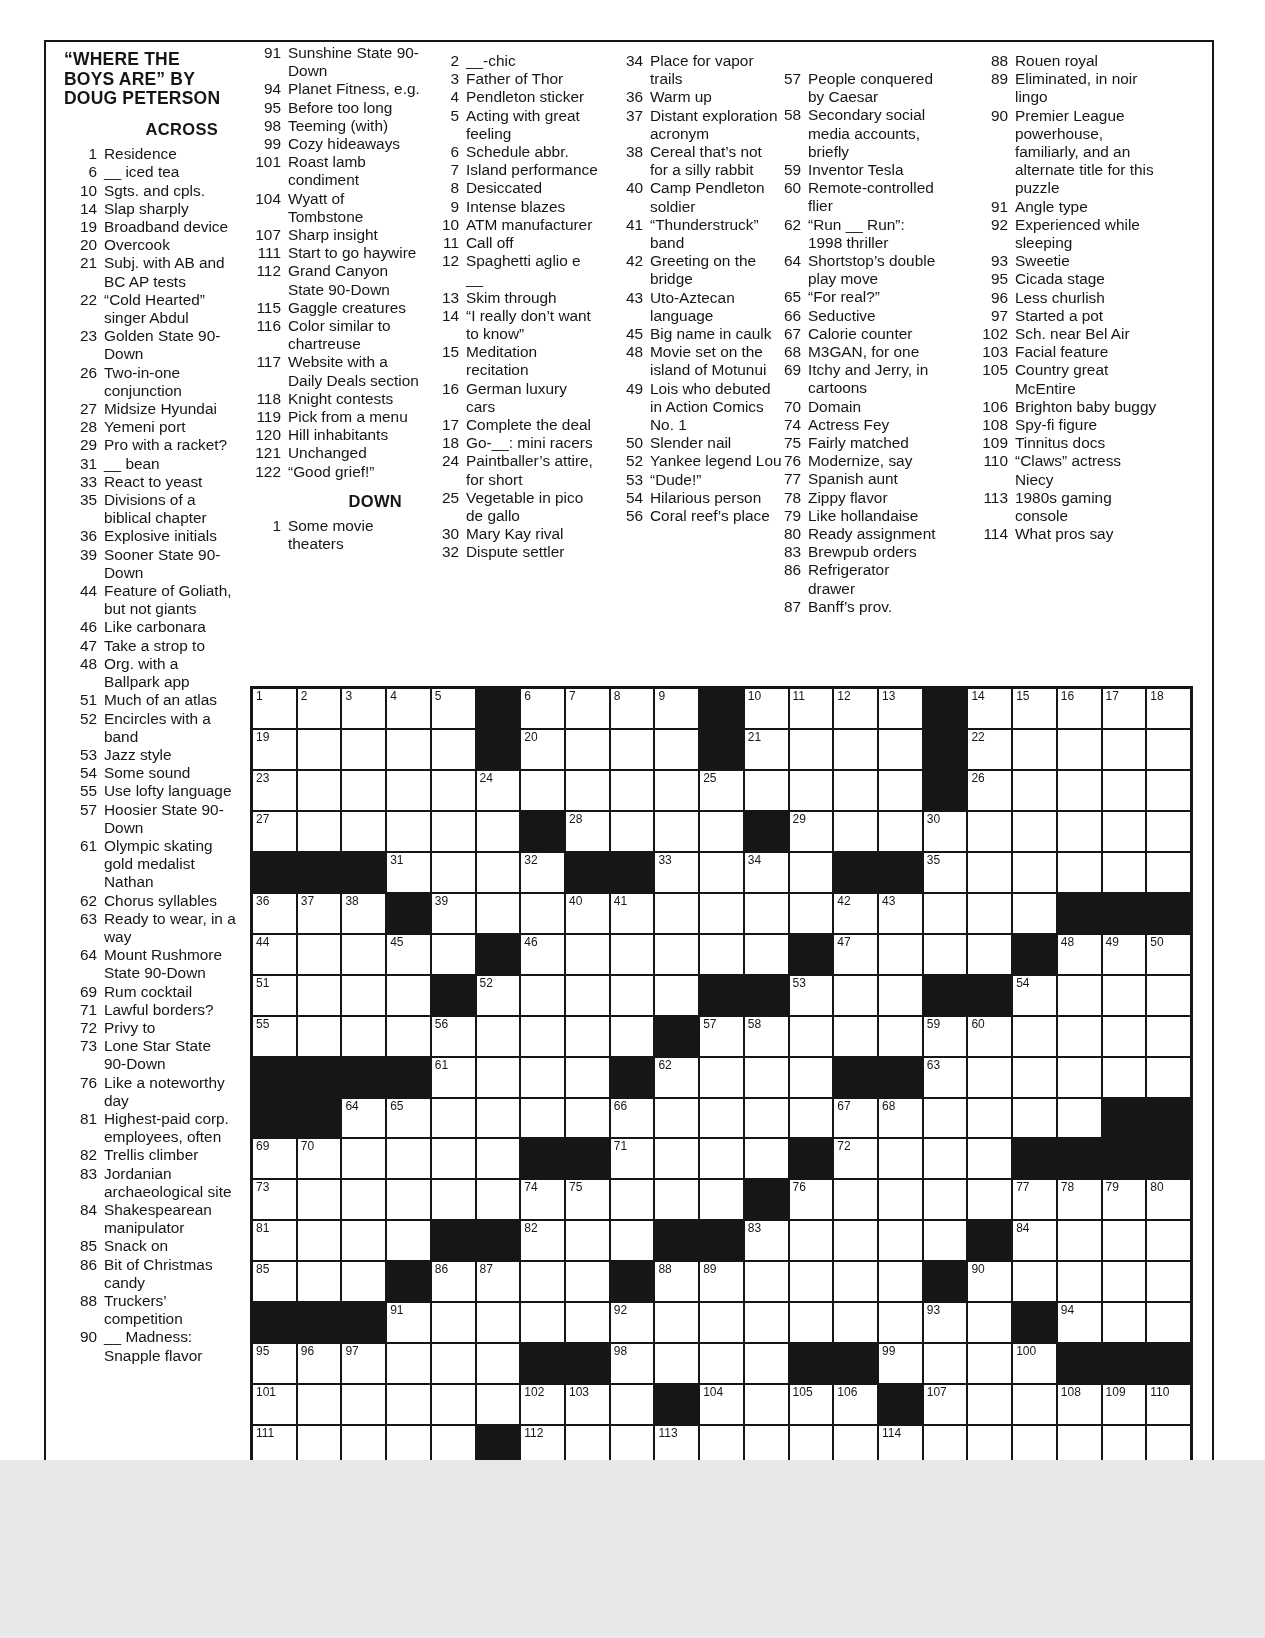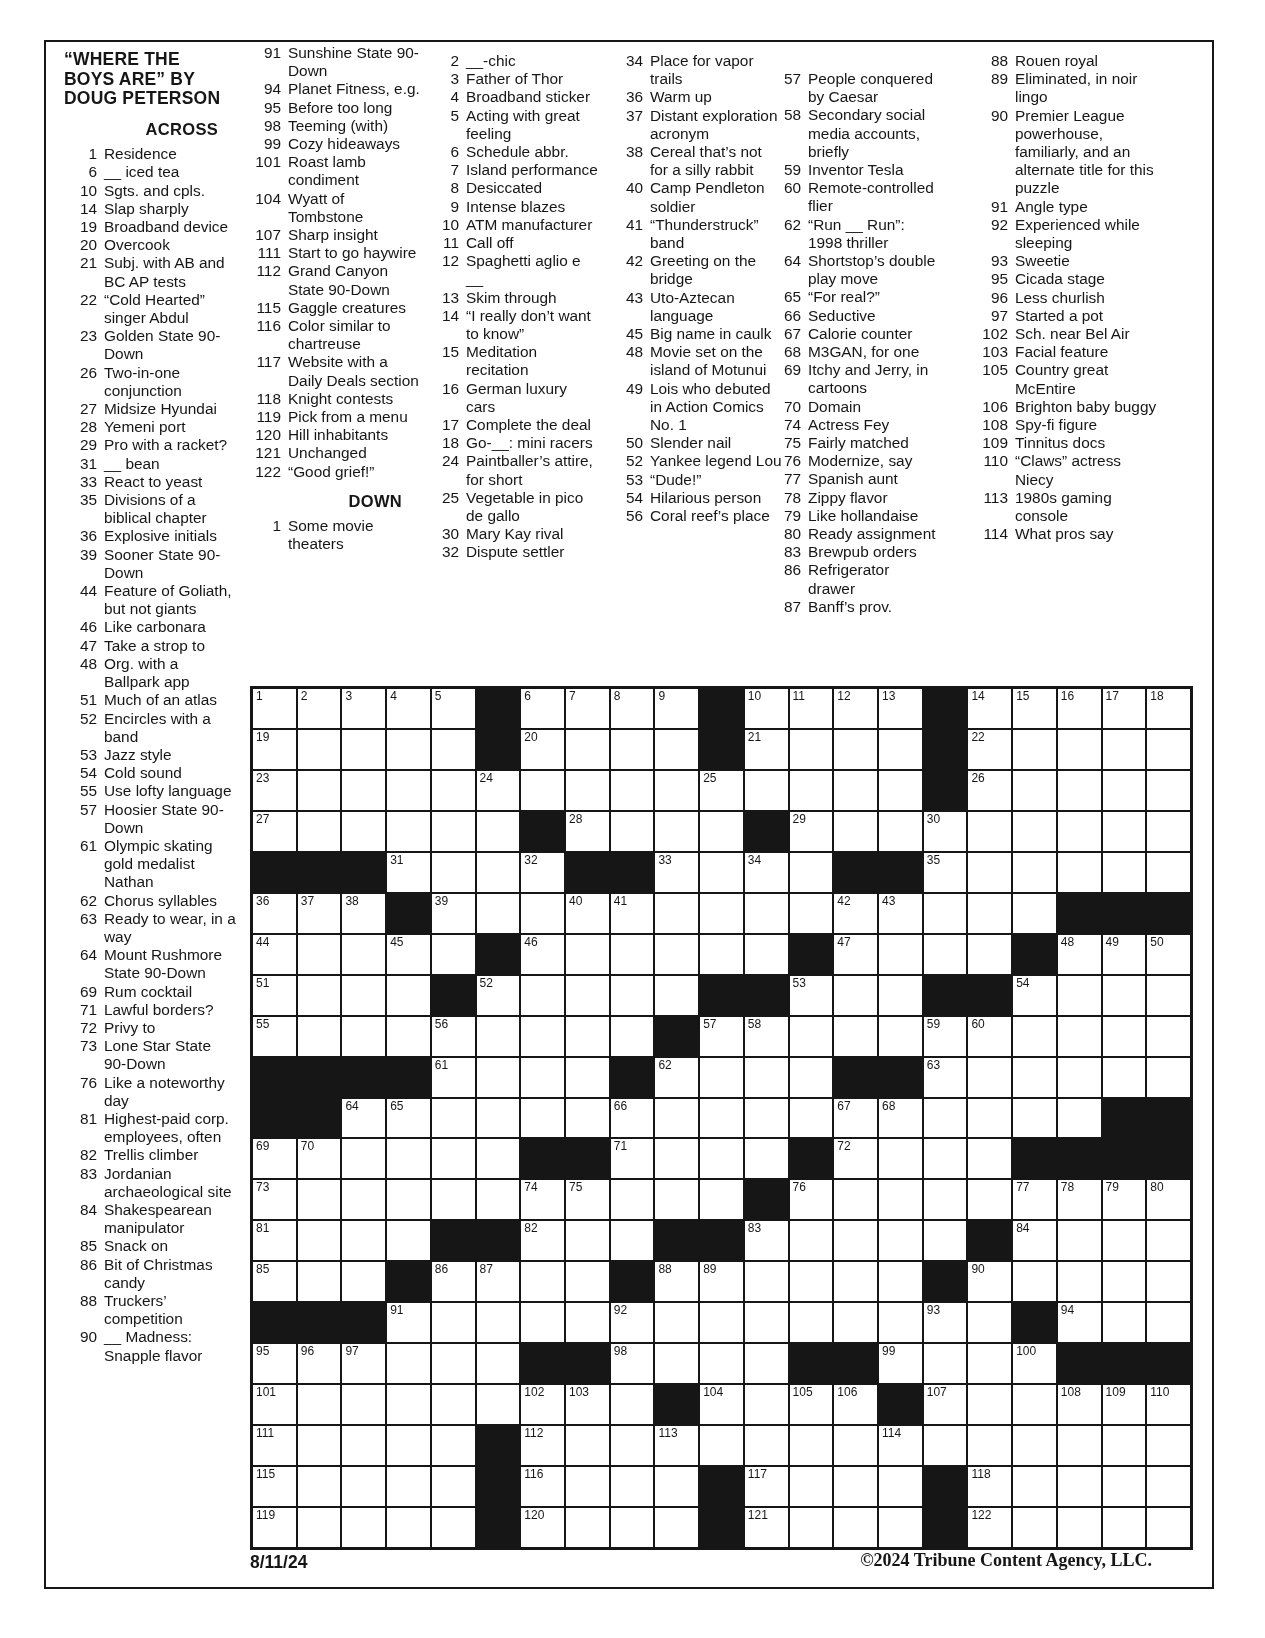--- a/index.html
+++ b/index.html
@@ -1,16 +1,16 @@
 <!DOCTYPE html>
 <html><head>
 <meta charset="utf-8">
 <style>
   html,body{margin:0;padding:0;background:#e8e8e8;}
-  .page{position:relative;width:1265px;height:1638px;background:#ffffff;
+  .page{position:relative;width:1265px;height:1460px;background:#ffffff;
         font-family:"Liberation Sans",sans-serif;color:#161616;overflow:hidden;}
   .frame{position:absolute;left:44px;top:40px;width:1170px;height:1549px;
          border:2.5px solid #161616;box-sizing:border-box;}
   .title{position:absolute;left:64px;top:50px;width:190px;font-size:17.5px;
          font-weight:bold;line-height:19.5px;white-space:pre-line;letter-spacing:.2px;}
   .col{position:absolute;width:172px;font-size:15.4px;line-height:18.2px;}
   .colA{left:64px;top:120px;}
   .colB{left:248px;top:44px;}
   .colC{left:426px;top:52px;}
   .colD{left:610px;top:52px;}
@@ -63,21 +63,21 @@
       <div class="clue"><span class="cnum">35</span><span class="ctext">Divisions of a biblical chapter</span></div>
       <div class="clue"><span class="cnum">36</span><span class="ctext">Explosive initials</span></div>
       <div class="clue"><span class="cnum">39</span><span class="ctext">Sooner State 90-Down</span></div>
       <div class="clue"><span class="cnum">44</span><span class="ctext">Feature of Goliath, but not giants</span></div>
       <div class="clue"><span class="cnum">46</span><span class="ctext">Like carbonara</span></div>
       <div class="clue"><span class="cnum">47</span><span class="ctext">Take a strop to</span></div>
       <div class="clue"><span class="cnum">48</span><span class="ctext">Org. with a Ballpark app</span></div>
       <div class="clue"><span class="cnum">51</span><span class="ctext">Much of an atlas</span></div>
       <div class="clue"><span class="cnum">52</span><span class="ctext">Encircles with a band</span></div>
       <div class="clue"><span class="cnum">53</span><span class="ctext">Jazz style</span></div>
-      <div class="clue"><span class="cnum">54</span><span class="ctext">Cold sound</span></div>
+      <div class="clue"><span class="cnum">54</span><span class="ctext">Some sound</span></div>
       <div class="clue"><span class="cnum">55</span><span class="ctext">Use lofty language</span></div>
       <div class="clue"><span class="cnum">57</span><span class="ctext">Hoosier State 90-Down</span></div>
       <div class="clue"><span class="cnum">61</span><span class="ctext">Olympic skating gold medalist Nathan</span></div>
       <div class="clue"><span class="cnum">62</span><span class="ctext">Chorus syllables</span></div>
       <div class="clue"><span class="cnum">63</span><span class="ctext">Ready to wear, in a way</span></div>
       <div class="clue"><span class="cnum">64</span><span class="ctext">Mount Rushmore State 90-Down</span></div>
       <div class="clue"><span class="cnum">69</span><span class="ctext">Rum cocktail</span></div>
       <div class="clue"><span class="cnum">71</span><span class="ctext">Lawful borders?</span></div>
       <div class="clue"><span class="cnum">72</span><span class="ctext">Privy to</span></div>
       <div class="clue"><span class="cnum">73</span><span class="ctext">Lone Star State 90-Down</span></div>
@@ -109,21 +109,21 @@
       <div class="clue"><span class="cnum">119</span><span class="ctext">Pick from a menu</span></div>
       <div class="clue"><span class="cnum">120</span><span class="ctext">Hill inhabitants</span></div>
       <div class="clue"><span class="cnum">121</span><span class="ctext">Unchanged</span></div>
       <div class="clue"><span class="cnum">122</span><span class="ctext">“Good grief!”</span></div>
       <div class="clue-heading">DOWN</div>
       <div class="clue"><span class="cnum">1</span><span class="ctext">Some movie theaters</span></div>
     </div>
   <div class="col colC">
       <div class="clue"><span class="cnum">2</span><span class="ctext">__-chic</span></div>
       <div class="clue"><span class="cnum">3</span><span class="ctext">Father of Thor</span></div>
-      <div class="clue"><span class="cnum">4</span><span class="ctext">Broadband sticker</span></div>
+      <div class="clue"><span class="cnum">4</span><span class="ctext">Pendleton sticker</span></div>
       <div class="clue"><span class="cnum">5</span><span class="ctext">Acting with great feeling</span></div>
       <div class="clue"><span class="cnum">6</span><span class="ctext">Schedule abbr.</span></div>
       <div class="clue"><span class="cnum">7</span><span class="ctext">Island performance</span></div>
       <div class="clue"><span class="cnum">8</span><span class="ctext">Desiccated</span></div>
       <div class="clue"><span class="cnum">9</span><span class="ctext">Intense blazes</span></div>
       <div class="clue"><span class="cnum">10</span><span class="ctext">ATM manufacturer</span></div>
       <div class="clue"><span class="cnum">11</span><span class="ctext">Call off</span></div>
       <div class="clue"><span class="cnum">12</span><span class="ctext">Spaghetti aglio e __</span></div>
       <div class="clue"><span class="cnum">13</span><span class="ctext">Skim through</span></div>
       <div class="clue"><span class="cnum">14</span><span class="ctext">“I really don’t want to know”</span></div>

